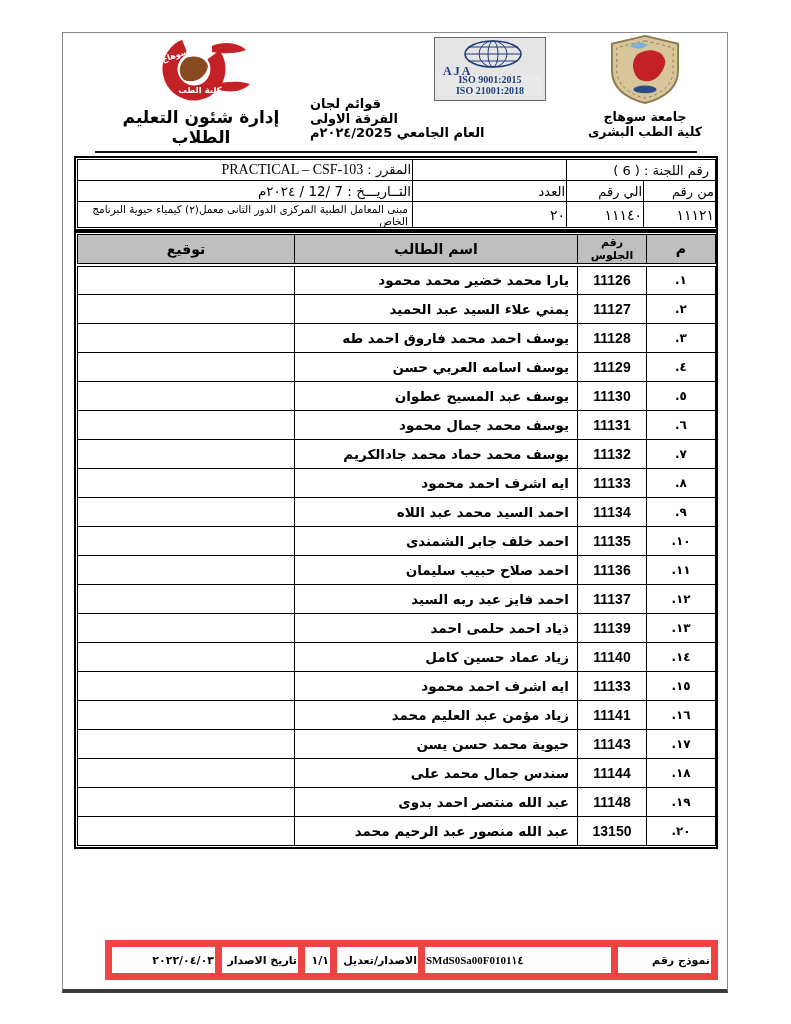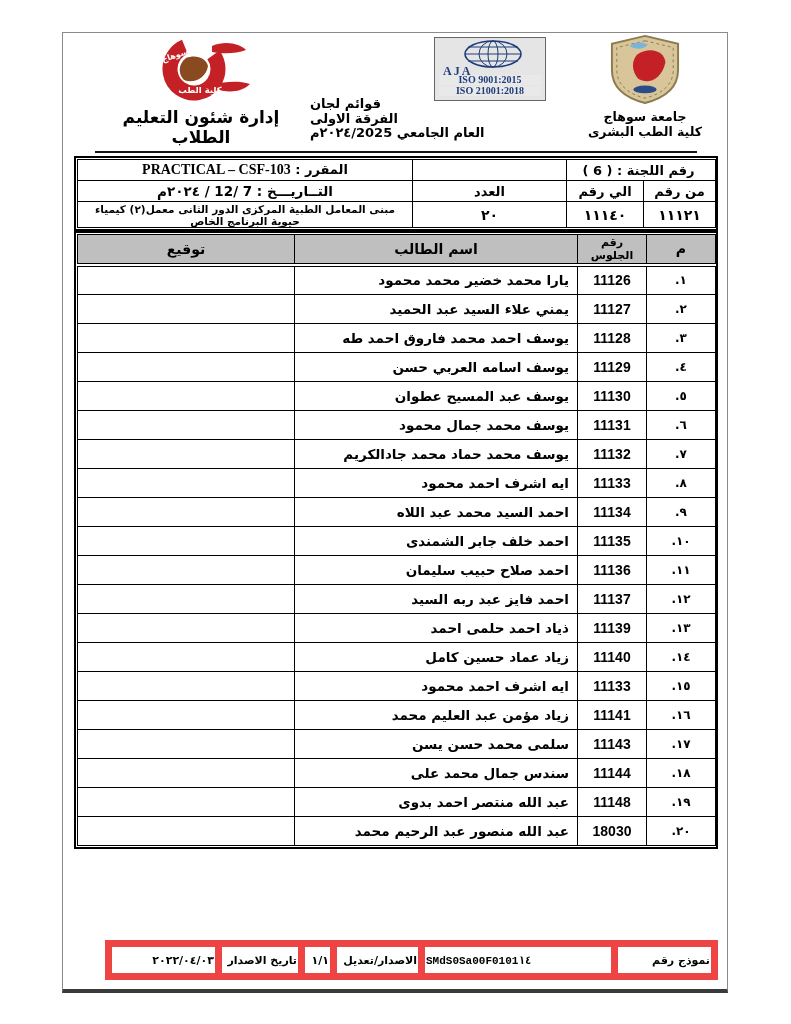--- a/index.html
+++ b/index.html
@@ -36,21 +36,21 @@
 
   .hdr-rule{left:95px;top:151px;width:602px;height:2px;background:#151515;}
 
   
   .dblbox{border:2px solid #000;padding:1px;background:#fff;box-sizing:border-box;}
   .dblbox table{width:100%;border-collapse:collapse;table-layout:fixed;}
   .dblbox td{border:1px solid #000;overflow:hidden;}
 
   
   .committee{left:74px;top:156px;width:644px;}
-  .committee td{font-weight:bold;text-align:center;vertical-align:middle;}
+  .committee td{font-weight:normal;vertical-align:middle;}
   .c-lbl{font-size:13px;}
   .c-val{font-size:14px;}
   .c-lajna{text-align:right;padding-right:6px;font-size:13px;}
   .c-course{font-size:13px;}
   .c-course .latin{font-family:"Liberation Serif",serif;font-size:14px;}
   .c-date{font-size:13.5px;}
   .c-loc{font-size:10.5px;line-height:12px;padding:0 4px;}
   .r1{height:21px;} .r2{height:21px;} .r3{height:26px;}
 
   
@@ -61,21 +61,21 @@
   .students tr.row{height:29px;}
   .cell-serial{font-size:12px;}
   .cell-seat{font-family:"Liberation Sans",sans-serif;font-size:14px;direction:ltr;}
   .cell-name{text-align:right !important;padding-right:8px;font-size:13.5px;}
 
   
   .footer{left:105px;top:940px;width:606px;}
   .footer table{width:100%;border-collapse:collapse;table-layout:fixed;}
   .footer td{border:7px solid #ef4444;vertical-align:middle;
              font-weight:bold;font-size:11px;height:24px;}
-  .f-code{font-family:Liberation Mono, monospace;font-size:12.5px;direction:ltr;border-radius:13px;}
+  .f-code{font-family:Liberation Serif, serif;font-size:12.5px;direction:ltr;border-radius:13px;}
 </style>
 </head>
 <body>
 
 <div class="canvas">
 
   <div class="abs frame"></div>
 
   <div class="abs crescent-block">
     <svg width="170" height="66" viewBox="0 0 170 66">
@@ -279,41 +279,41 @@
     <tr class="row">
       <td class="cell-serial">١٦.</td>
       <td class="cell-seat">11141</td>
       <td class="cell-name">زياد مؤمن عبد العليم محمد</td>
       <td class="cell-sign"></td>
     </tr>
 
     <tr class="row">
       <td class="cell-serial">١٧.</td>
       <td class="cell-seat">11143</td>
-      <td class="cell-name">سلمى محمد حسن يسن</td>
+      <td class="cell-name">حيوية محمد حسن يسن</td>
       <td class="cell-sign"></td>
     </tr>
 
     <tr class="row">
       <td class="cell-serial">١٨.</td>
       <td class="cell-seat">11144</td>
       <td class="cell-name">سندس جمال محمد على</td>
       <td class="cell-sign"></td>
     </tr>
 
     <tr class="row">
       <td class="cell-serial">١٩.</td>
       <td class="cell-seat">11148</td>
       <td class="cell-name">عبد الله منتصر احمد بدوى</td>
       <td class="cell-sign"></td>
     </tr>
 
     <tr class="row">
       <td class="cell-serial">٢٠.</td>
-      <td class="cell-seat">18030</td>
+      <td class="cell-seat">13150</td>
       <td class="cell-name">عبد الله منصور عبد الرحيم محمد</td>
       <td class="cell-sign"></td>
     </tr>
   </tbody>
     </table>
   </div>
 
   <div class="abs footer">
     <table dir="rtl">
       <colgroup>

